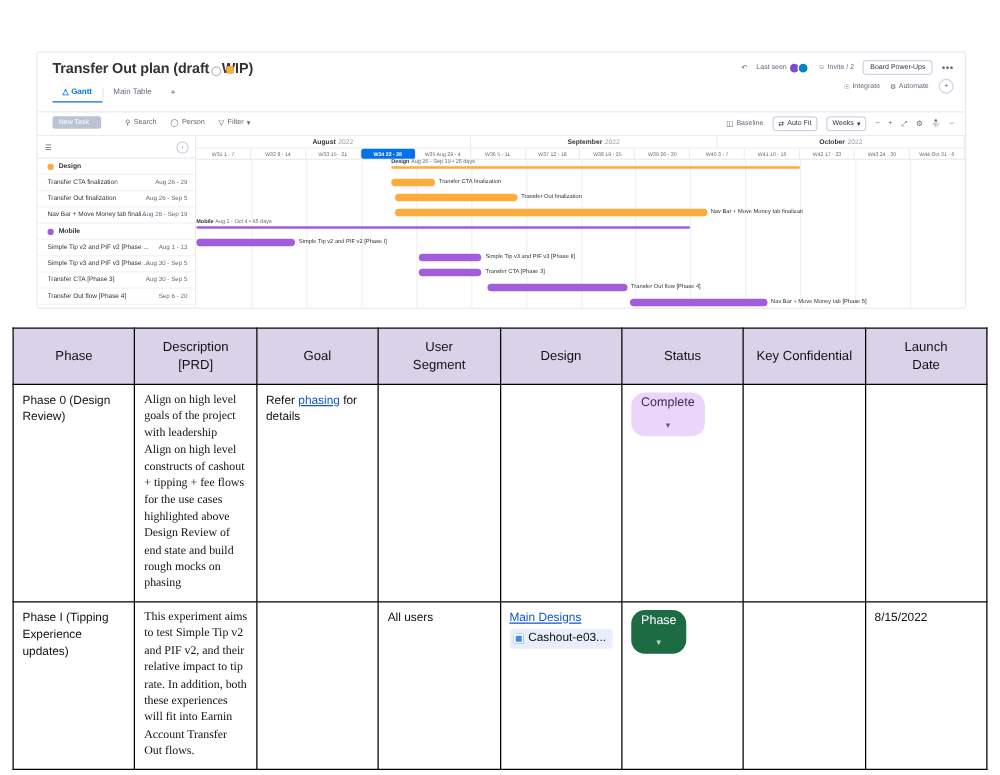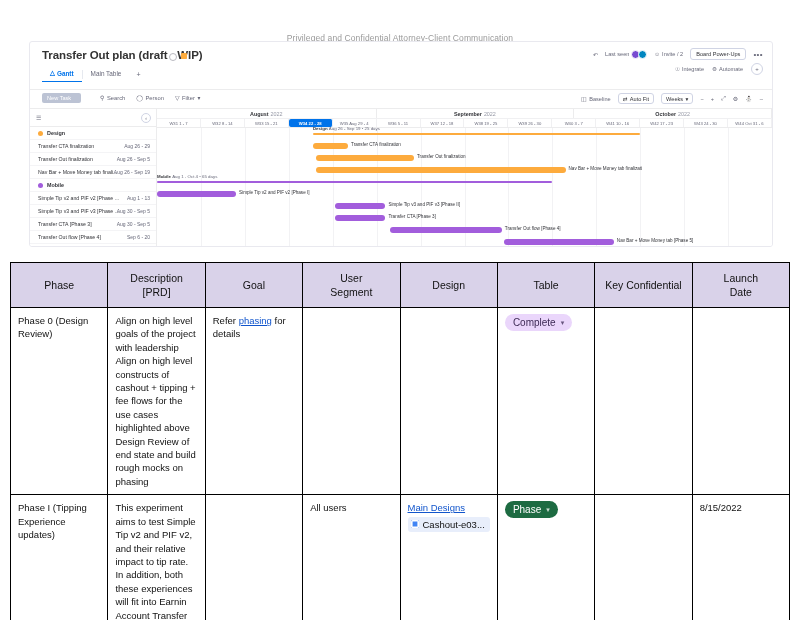--- a/index.html
+++ b/index.html
@@ -140,33 +140,32 @@
   .chip{
     display:inline-flex;align-items:center;gap:4px;background:#e8eefb;border-radius:3px;
     padding:1px 5px 1px 3px;font-size:9.5px;color:#111;margin-top:2px;max-width:100%;
   }
   .chip .sq{
     width:8px;height:8px;border-radius:1.5px;background:#4285f4;flex:0 0 auto;
     box-shadow:inset 0 0 0 1.6px #fff, inset 0 0 0 2.6px #4285f4;
   }
   .badge{
     display:inline-flex;align-items:center;gap:5px;border-radius:11px;
-    padding:2px 8px;font-size:10px;line-height:13px;
+    padding:2px 8px;font-size:10px;line-height:13px;flex-direction:column;
   }
   .badge.complete{background:#ead6fb;color:#3d2a55;}
   .badge.live{background:#1d6b42;color:#ffffff;}
   .badge .caret{font-size:7px;opacity:.75;}
-  .desc-line{display:block;}
+  .desc-line{display:block;font-family:Liberation Serif, serif;}
 </style>
 </head>
 <body>
 
 <div class="page">
 
-  <div class="watermark">Privileged and Confidential Attorney-Client Communication</div>
 
   <div class="board">
 
     <div class="board-top">
       <div class="board-title">Transfer Out plan (draft - WIP)</div>
       <div class="title-ico ico-ring"></div>
       <div class="title-ico ico-star"></div>
 
       <div class="tabs">
         <div class="tab active">
@@ -402,21 +401,21 @@
             <span>Goal</span>
           </th>
           <th>
             <span>User</span><br>
             <span>Segment</span>
           </th>
           <th>
             <span>Design</span>
           </th>
           <th>
-            <span>Table</span>
+            <span>Status</span>
           </th>
           <th>
             <span>Key Confidential</span>
           </th>
           <th>
             <span>Launch</span><br>
             <span>Date</span>
           </th>
         </tr>
       </thead>

